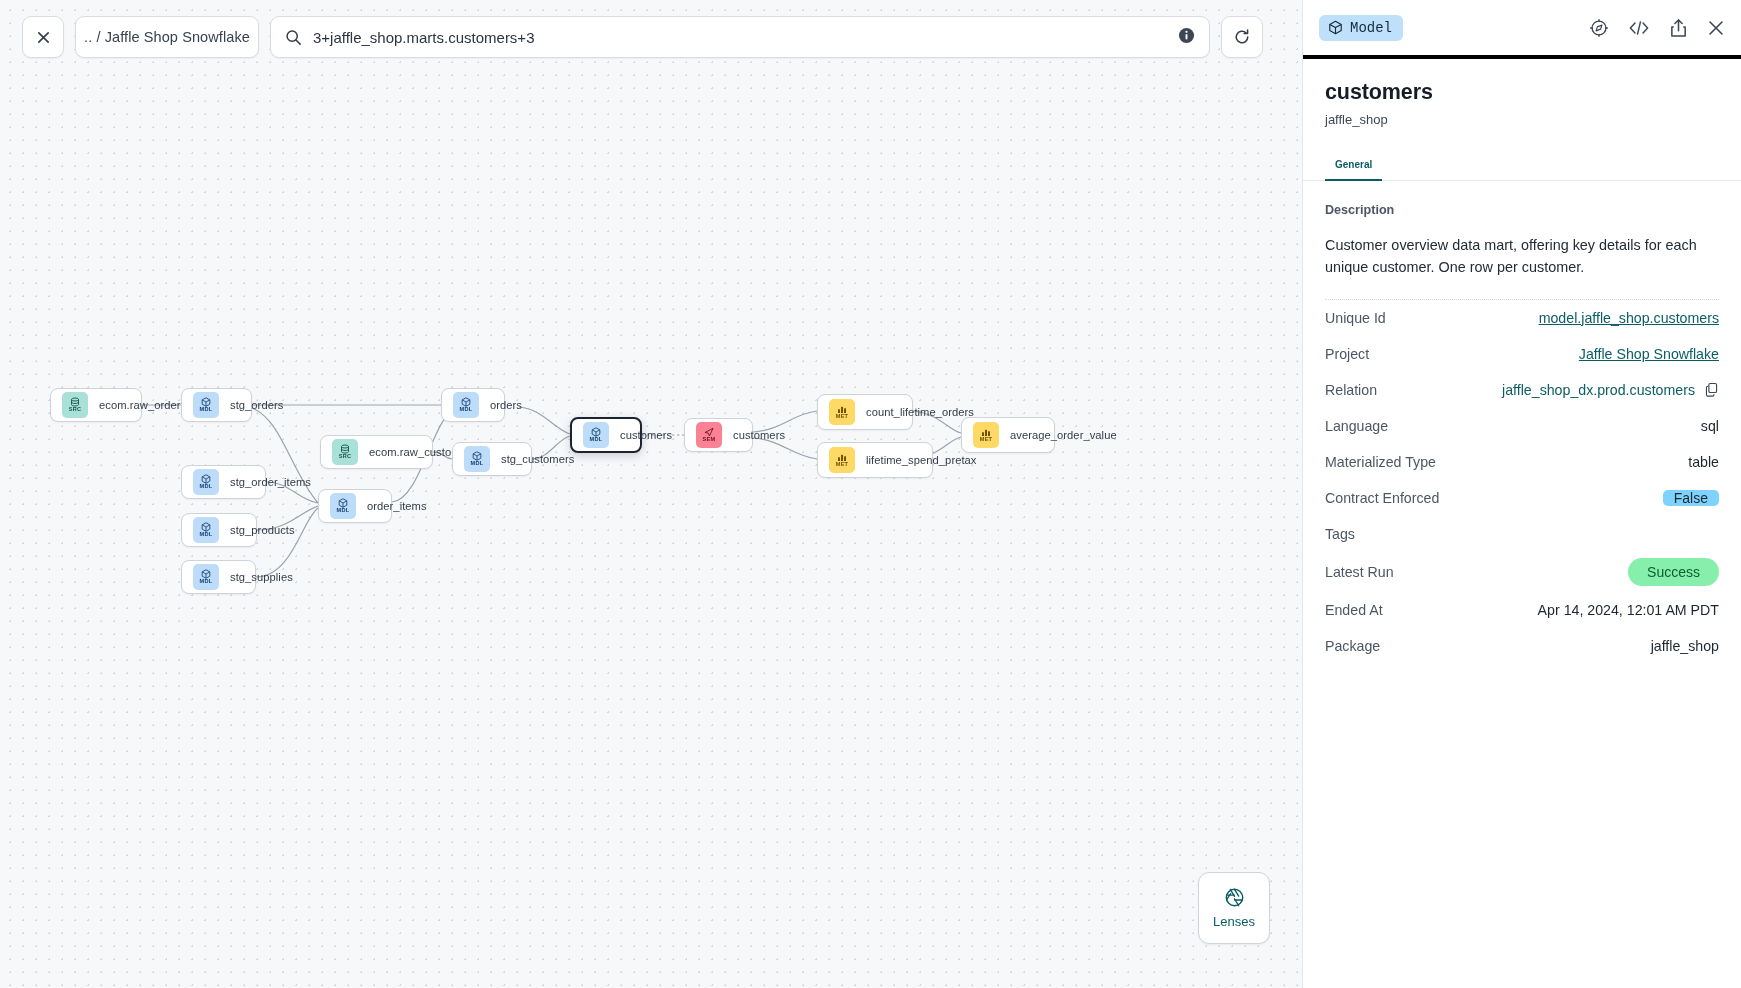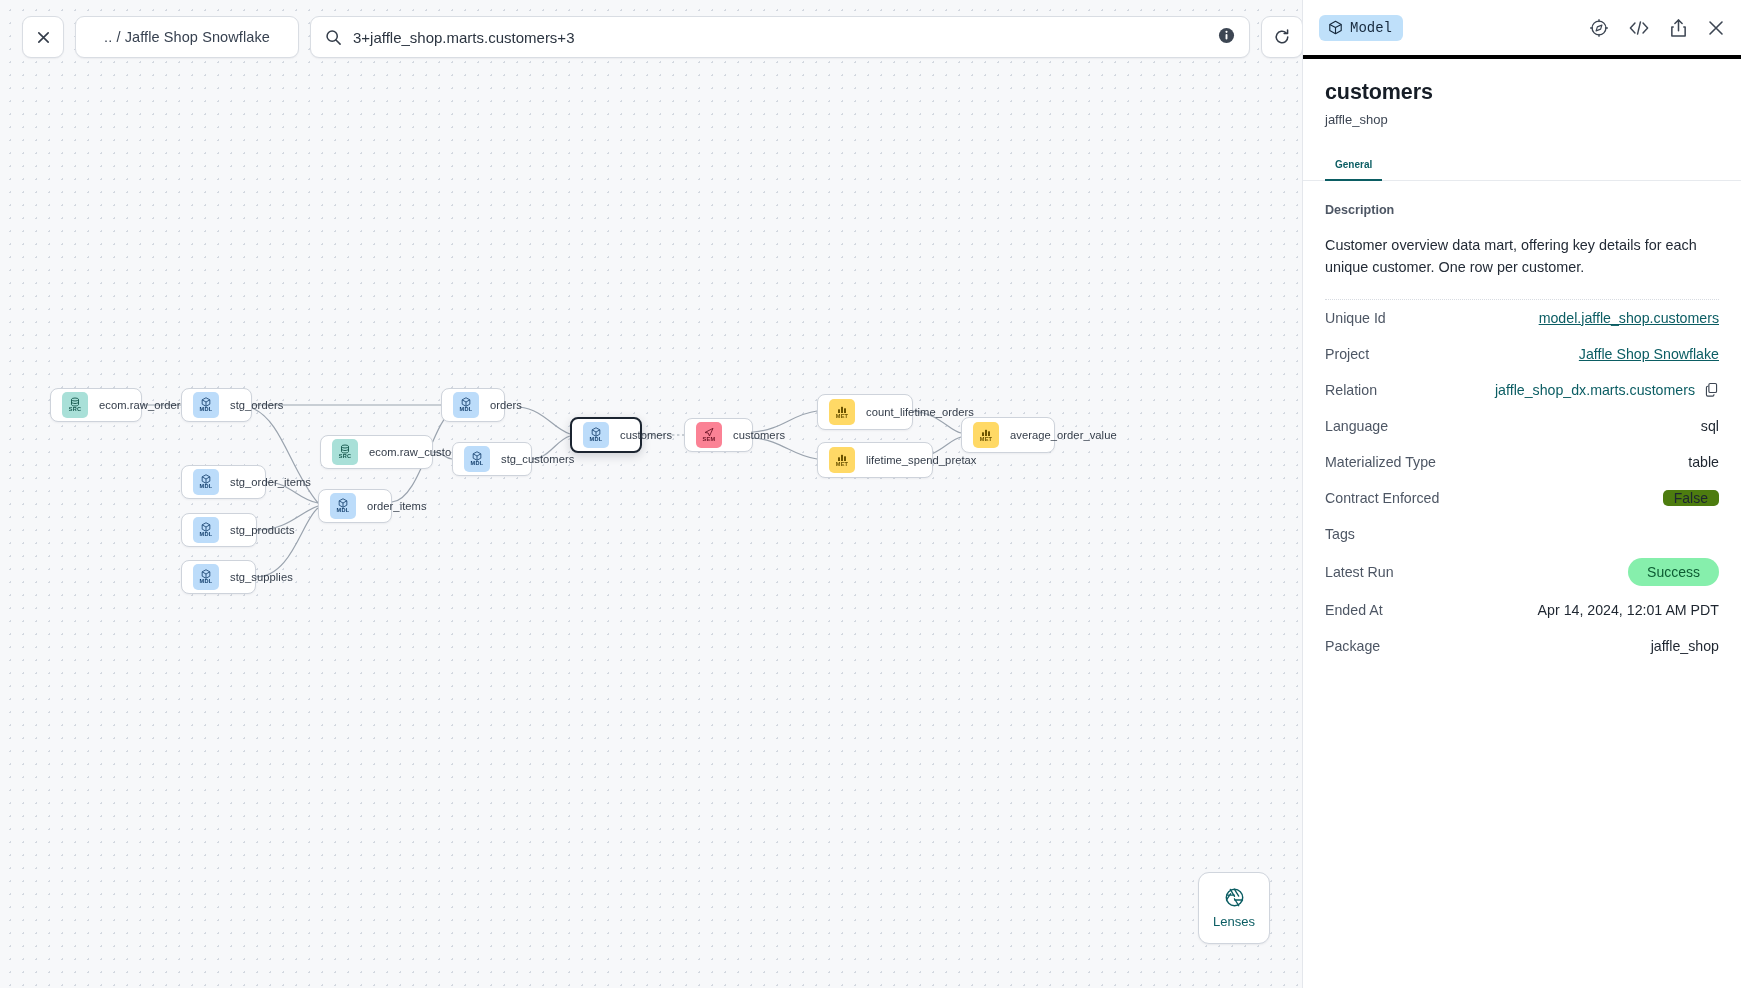--- a/index.html
+++ b/index.html
@@ -33,21 +33,21 @@
     height: 42px; min-width: 42px;
     background: #ffffff;
     border: 1px solid #d9dde3;
     border-radius: 9px;
     display: flex; align-items: center; justify-content: center;
     cursor: pointer;
     box-shadow: 0 1px 1.5px rgba(16,24,40,.05);
   }
   .tb-btn svg { display: block; }
   #breadcrumb-btn {
-    padding: 0 28px;
+    padding: 0 8px;
     font-size: 14.5px; color: #374150;
     white-space: nowrap;
     letter-spacing: .1px;
   }
   #search-box {
     height: 42px; width: 940px;
     background: #ffffff;
     border: 1px solid #d9dde3;
     border-radius: 9px;
     display: flex; align-items: center;
@@ -176,21 +176,21 @@
     min-height: 36px;
     padding: 6px 0;
     gap: 12px;
   }
   .kv-key { font-size: 14.2px; color: #4d5664; white-space: nowrap; }
   .kv-val { font-size: 14.2px; color: #1e2630; text-align: right; }
   .kv-val.link { color: #0b5d63; text-decoration: underline; cursor: pointer; }
   .kv-val.plain-link { color: #0b5d63; text-decoration: none; cursor: pointer; }
   .kv-right { display: flex; align-items: center; gap: 9px; justify-content: flex-end; }
   .pill-gray {
-    background: #4d7c0f; color: #1e2630;
+    background: #7dd3fc; color: #1e2630;
     padding: 0 11px; border-radius: 5px; font-size: 14px;
   }
   .pill-green {
     background: #86efac; color: #0d5c33;
     padding: 6px 19px; border-radius: 999px; font-size: 14px;
   }
   .copy-ic { cursor: pointer; display: flex; }
 </style>
 </head>
 <body>
@@ -337,21 +337,21 @@
         <div class="node" style="left: 441px; top: 388px; width: 64px; height: 34px; text-align: center;">
           <span class="node-badge badge-mdl">
             <svg width="10" height="10" viewBox="0 0 12 12" fill="none">
               <path d="M6 .9 L10.6 3.4 L10.6 8.6 L6 11.1 L1.4 8.6 L1.4 3.4 Z" stroke="currentColor" stroke-width="1"></path>
               <path d="M1.4 3.4 L6 6 L10.6 3.4 M6 6 L6 11.1" stroke="currentColor" stroke-width="1"></path>
             </svg>
             <span class="bl">MDL</span>
           </span>
           <span class="node-label">orders</span>
         </div>
-        <div class="node" style="left: 452px; top: 442px; width: 80px; height: 34px; border-radius: 7px;">
+        <div class="node" style="left: 452px; top: 442px; width: 80px; height: 34px;">
           <span class="node-badge badge-mdl">
             <svg width="10" height="10" viewBox="0 0 12 12" fill="none">
               <path d="M6 .9 L10.6 3.4 L10.6 8.6 L6 11.1 L1.4 8.6 L1.4 3.4 Z" stroke="currentColor" stroke-width="1"></path>
               <path d="M1.4 3.4 L6 6 L10.6 3.4 M6 6 L6 11.1" stroke="currentColor" stroke-width="1"></path>
             </svg>
             <span class="bl">MDL</span>
           </span>
           <span class="node-label">stg_customers</span>
         </div>
         <div class="node selected" style="left: 570px; top: 417px; width: 72px; height: 36px;">
@@ -478,21 +478,21 @@
           </div>
           <div class="kv">
             <div class="kv-key">Project</div>
             <div class="kv-right">
               <div class="kv-val link">Jaffle Shop Snowflake</div>
             </div>
           </div>
           <div class="kv">
             <div class="kv-key">Relation</div>
             <div class="kv-right">
-              <div class="kv-val plain-link">jaffle_shop_dx.marts.customers</div>
+              <div class="kv-val plain-link">jaffle_shop_dx.prod.customers</div>
               <span class="copy-ic">
                 <svg width="15" height="15" viewBox="0 0 16 16" fill="none">
                   <rect x="5.2" y="1.6" width="8.2" height="9.6" rx="1.4" stroke="#3d4653" stroke-width="1.2"></rect>
                   <path d="M10.6 13.1v.5a1.4 1.4 0 0 1-1.4 1.4H4a1.4 1.4 0 0 1-1.4-1.4V5.9A1.4 1.4 0 0 1 4 4.5h.6" stroke="#3d4653" stroke-width="1.2"></path>
                 </svg>
               </span>
             </div>
           </div>
           <div class="kv">
             <div class="kv-key">Language</div>

